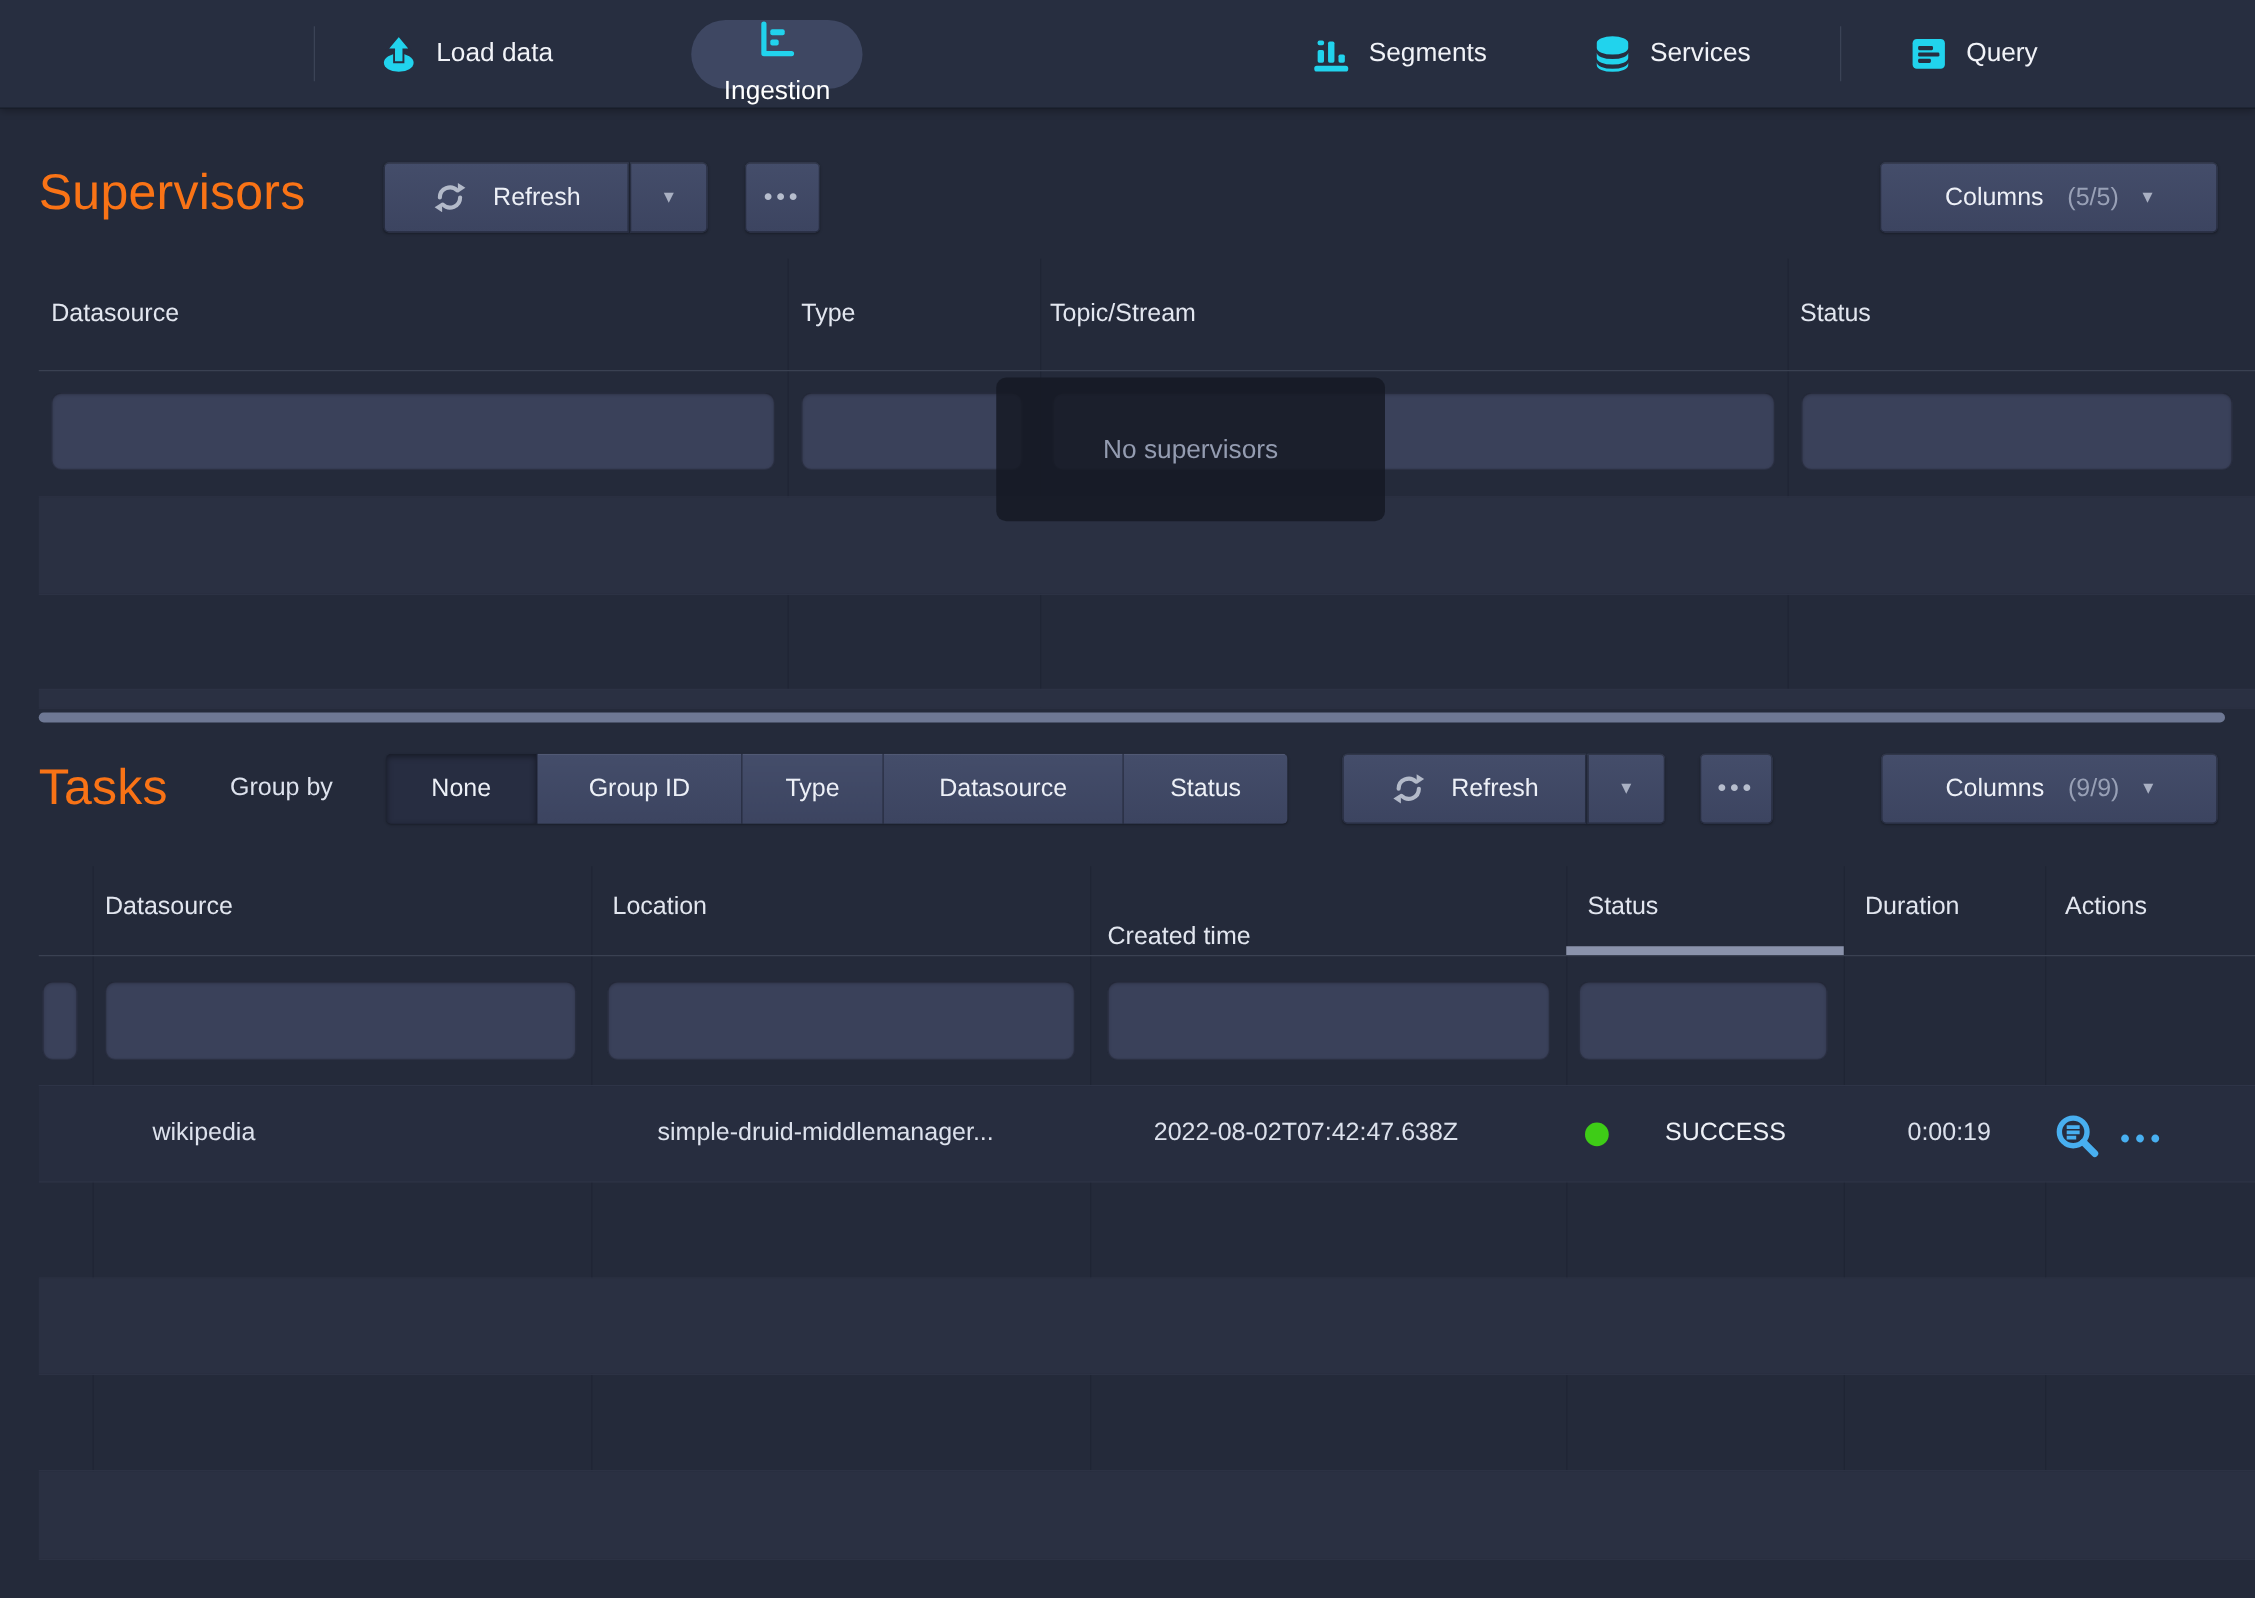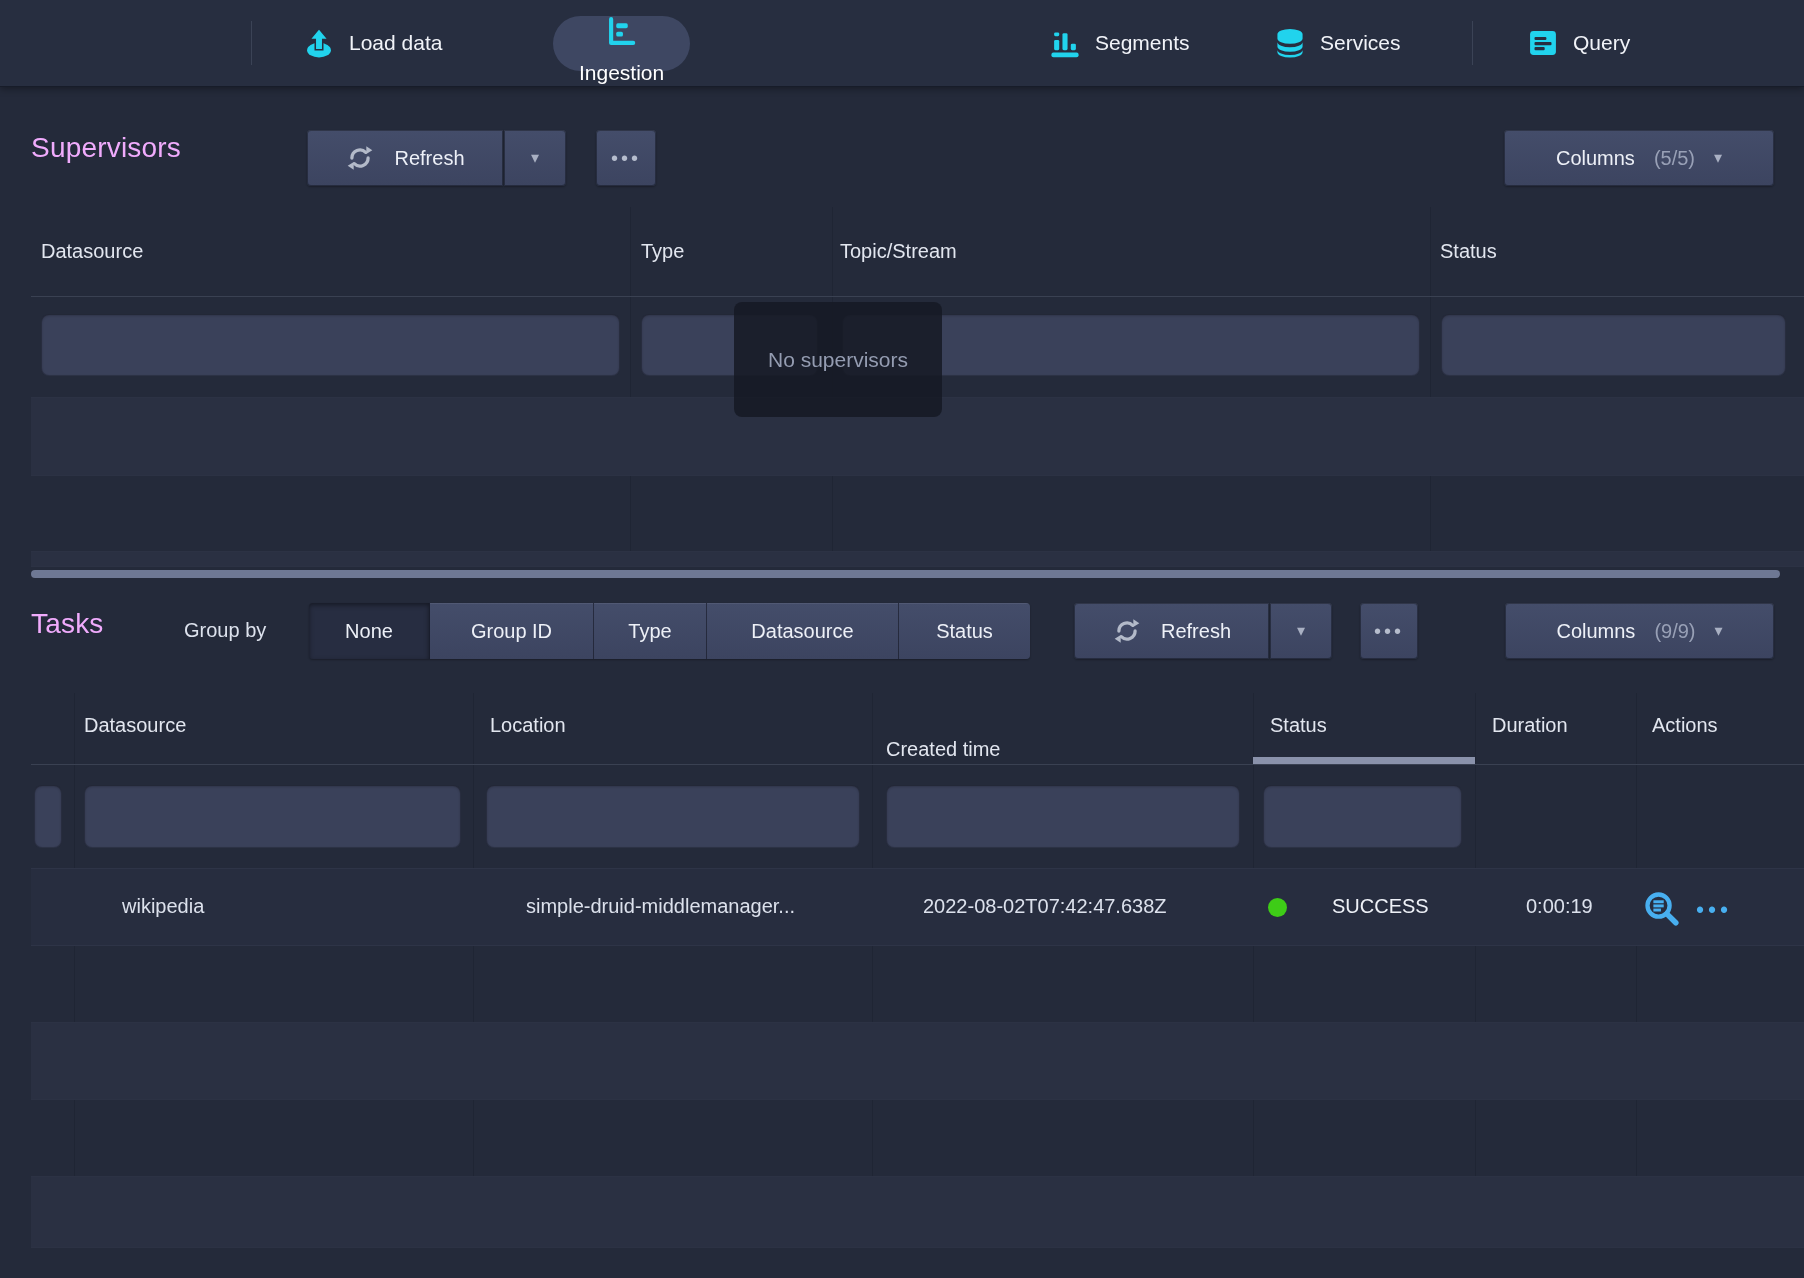--- a/index.html
+++ b/index.html
@@ -46,21 +46,21 @@
     height: 56px; display: flex; align-items: center; justify-content: center;
     font-size: 20px; color: #edf0f7; cursor: pointer;
     background: linear-gradient(180deg, #444d6a, #3c4460);
     border-right: 1px solid rgba(16,19,30,.55);
     box-shadow: inset 0 1px 0 rgba(255,255,255,.07);
   }
   .seg:last-child { border-right: none; }
   .seg.active { background: #272d41; box-shadow: inset 0 2px 5px rgba(0,0,0,.45); }
 
   
-  .section-title { position: absolute; font-size: 28px; font-weight: 500; color: #f0abfc; letter-spacing: .2px; }
+  .section-title { position: absolute; font-size: 40px; font-weight: 500; color: #f97316; letter-spacing: .2px; }
   .groupby-label { position: absolute; font-size: 20px; color: #dde2ed; }
 
   
   .vline { position: absolute; width: 1px; background: #1f2534; }
   .hline { position: absolute; height: 1px; background: #2c3244; }
   .hline-strong { position: absolute; height: 1px; background: #3a4152; }
   .th { position: absolute; font-size: 20px; color: #e2e6ef; cursor: pointer; white-space: nowrap; }
   .cell { position: absolute; font-size: 20px; color: #dce1ec; white-space: nowrap; margin-left: 38px; }
   .finput {
     position: absolute; height: 62px;
@@ -182,21 +182,21 @@
   <div class="finput" style="left:842px; top:314px; width:578px;"></div>
   <div class="finput" style="left:1441px; top:314px; width:345px;"></div>
 
   <div class="hline" style="left:31px; top:397px; width:1773px;"></div>
   <div class="stripe" style="left:31px; top:398px; width:1773px; height:77px;"></div>
   <div class="hline" style="left:31px; top:475px; width:1773px;"></div>
   <div class="hline" style="left:31px; top:551px; width:1773px;"></div>
   <div class="stripe" style="left:31px; top:552px; width:1773px; height:14px;"></div>
   <div class="hline" style="left:31px; top:566px; width:1773px;"></div>
 
-  <div class="empty-overlay" style="left:734px; top:302px; width:208px; height:115px;">
+  <div class="empty-overlay" style="left:797px; top:302px; width:311px; height:115px;">
     <span>No supervisors</span>
   </div>
 
   <div class="hscrollbar" style="left:31px; top:570px; width:1749px;"></div>
 </div>
 
 <h2 class="section-title" style="left:31px; top:608px; margin:0;">Tasks</h2>
 <div class="groupby-label" style="left:184px; top:619px;">Group by</div>
 
 <div class="seg-group" style="left:309px; top:603px;">

